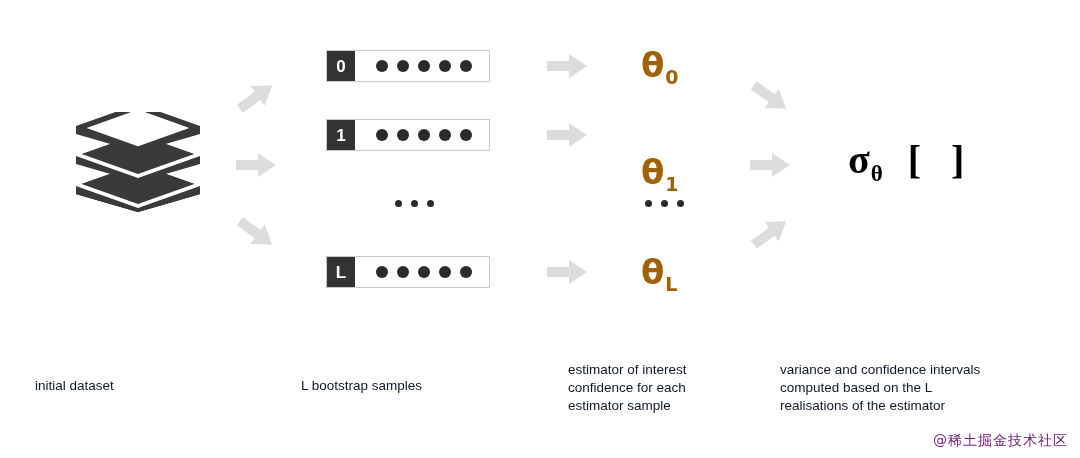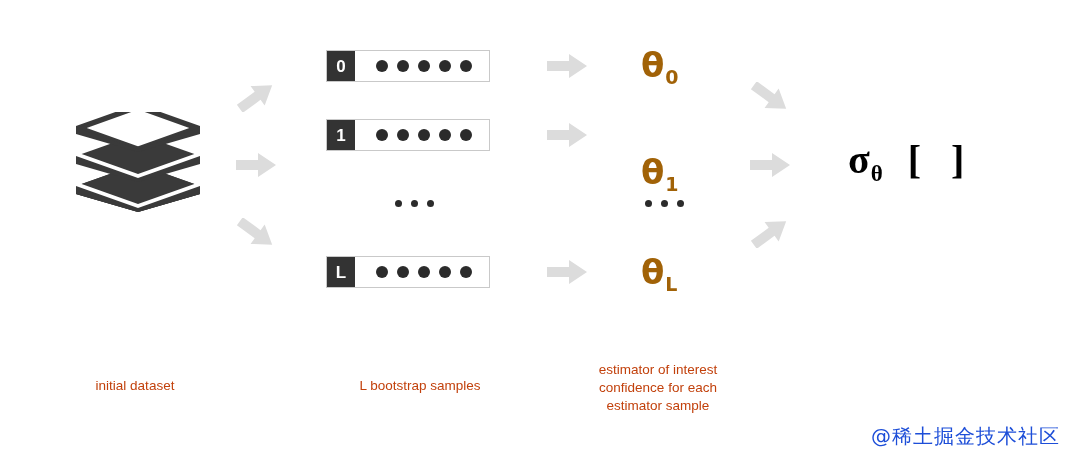--- a/index.html
+++ b/index.html
@@ -128,33 +128,33 @@
   .arrow {
     position: absolute;
     width: 44px;
     height: 30px;
   }
   .arrow svg { display: block; width: 100%; height: 100%; }
 
   
   .caption {
     position: absolute;
-    color: #c2410c;
+    color: #0f172a;
     font-size: 13.5px;
     line-height: 18px;
-    text-align: center;
+    text-align: left;
   }
 
   
   .watermark {
     position: absolute;
-    right: 20px;
+    right: 12px;
     bottom: 8px;
-    color: #1d4ed8;
-    font-size: 20px;
+    color: #701a75;
+    font-size: 14px;
     letter-spacing: 1px;
     font-family: "DejaVu Sans", sans-serif;
   }
 </style>
 </head>
 <body>
 
 <div id="canvas">
 
   <div class="stack-icon">
@@ -292,26 +292,31 @@
   </div>
 
   <div class="sigma-result">
     <span>σ</span><sub>θ</sub><span class="sigma-brackets">[ ]</span>
   </div>
 
   <div class="caption" style="left:35px; top:377px; width:200px;">
     <div>initial dataset</div>
   </div>
 
-  <div class="caption" style="left:320px; top:377px; width:200px;">
+  <div class="caption" style="left:301px; top:377px; width:200px;">
     <div>L bootstrap samples</div>
   </div>
 
   <div class="caption" style="left:568px; top:361px; width:180px;">
     <div>estimator of interest</div>
     <div>confidence for each</div>
     <div>estimator sample</div>
   </div>
 
+  <div class="caption" style="left:780px; top:361px; width:255px;">
+    <div>variance and confidence intervals</div>
+    <div>computed based on the L</div>
+    <div>realisations of the estimator</div>
+  </div>
 
   <div class="watermark">@稀土掘金技术社区</div>
 
 </div>
 
 </body></html>

